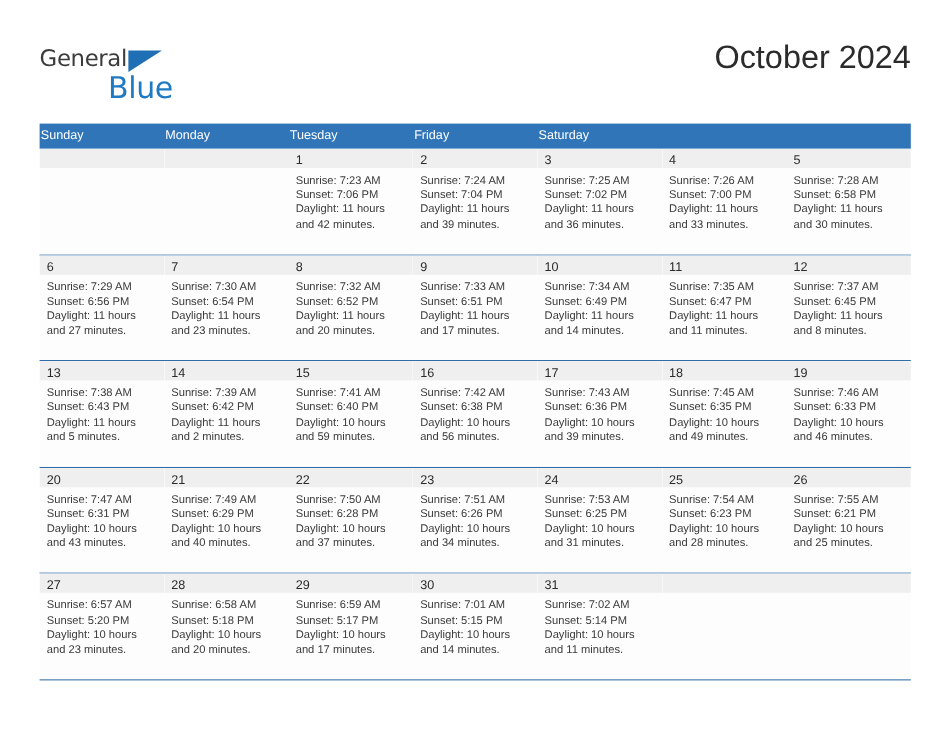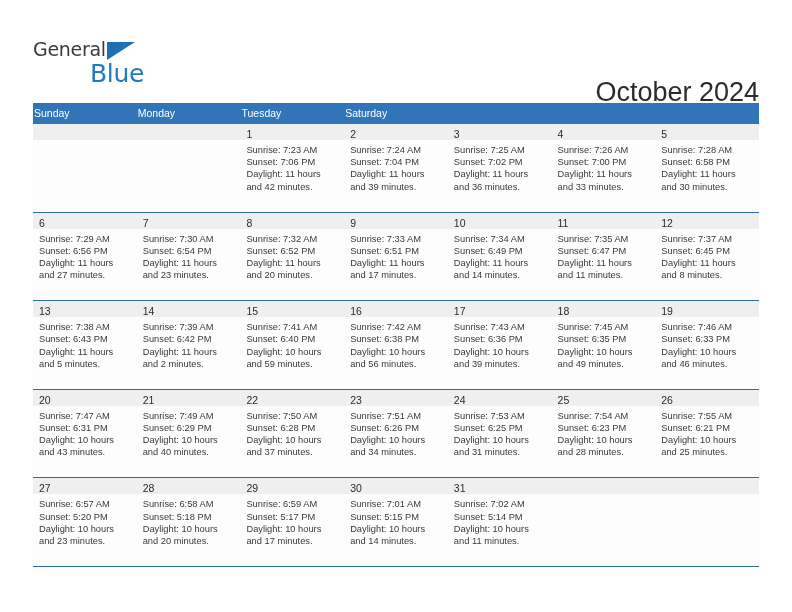--- a/index.html
+++ b/index.html
@@ -68,21 +68,20 @@
     letter-spacing: -0.3px;
     font-family: "DejaVu Sans", sans-serif;
     font-weight: 400;
   }
 
   .title-block {
     position: absolute;
     right: 33px;
     top: 32px;
     text-align: center;
-    margin-top: 44px;
   }
   .cal-title {
     font-size: 27px;
     line-height: 32px;
     color: #2b2b2b;
     font-weight: 400;
     white-space: nowrap;
   }
   .cal-subtitle {
     margin-top: 6px;
@@ -168,20 +167,21 @@
       <div class="cal-title">October 2024</div>
     </div>
 
   </div>
 
   <div class="calendar">
     <div class="weekday-header" id="weekday-header">
         <div class="weekday-cell">Sunday</div>
         <div class="weekday-cell">Monday</div>
         <div class="weekday-cell">Tuesday</div>
+        <div class="weekday-cell">Friday</div>
         <div class="weekday-cell">Saturday</div>
       </div>
     <div id="calendar-body">
         <div class="week-row">
           <div class="day-cell">
             <div class="day-number-band"><span class="day-number"></span></div>
             <div class="day-body">
               <div class="day-line"></div>
               <div class="day-line"></div>
               <div class="day-line"></div>

